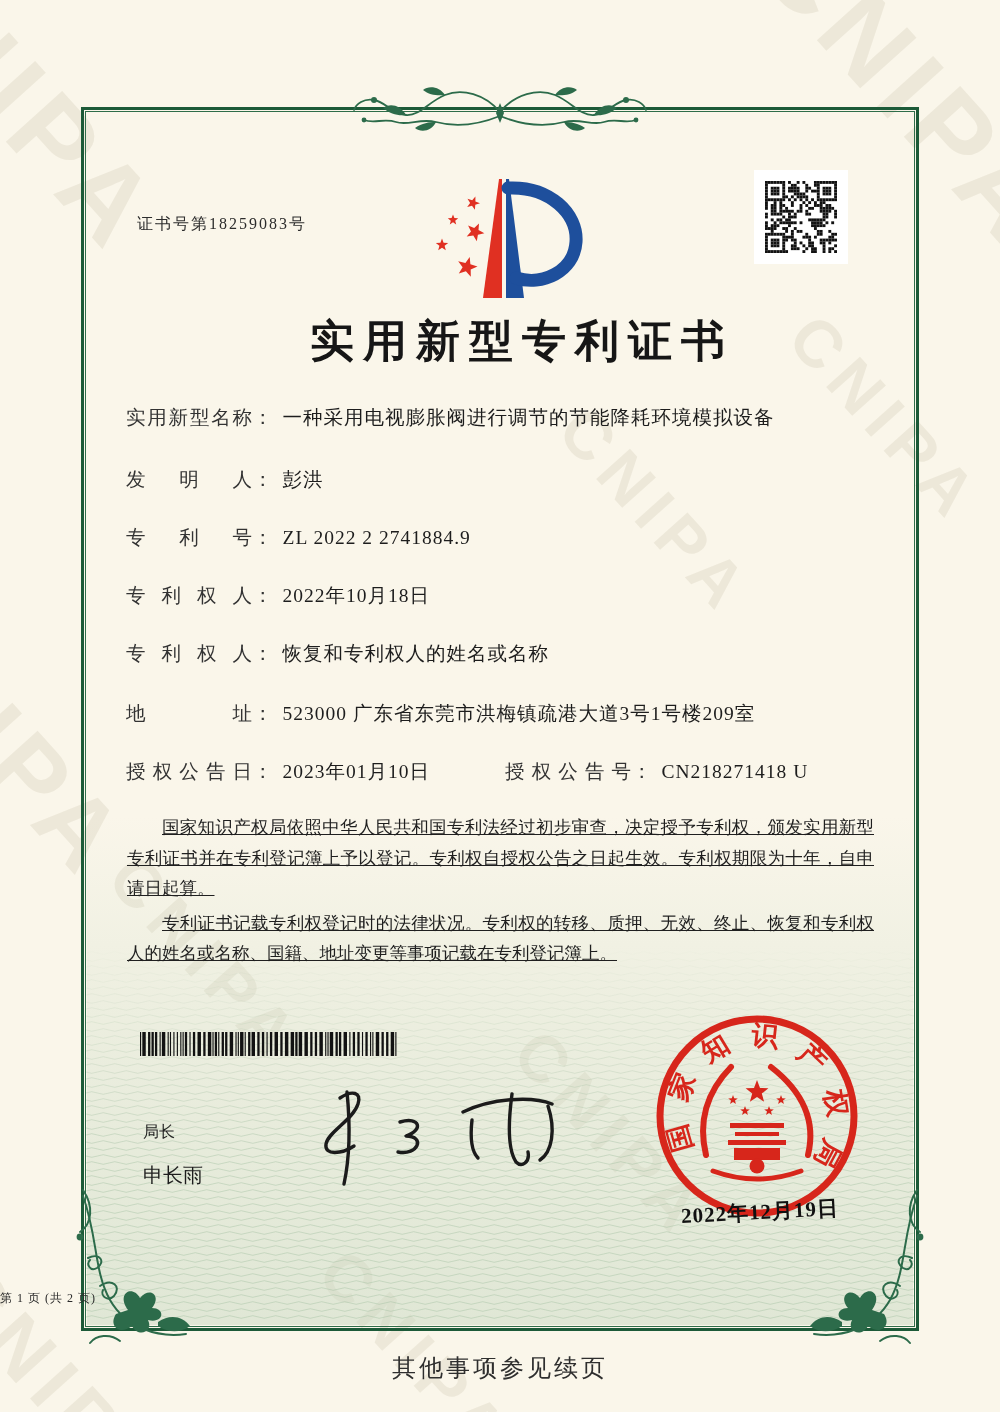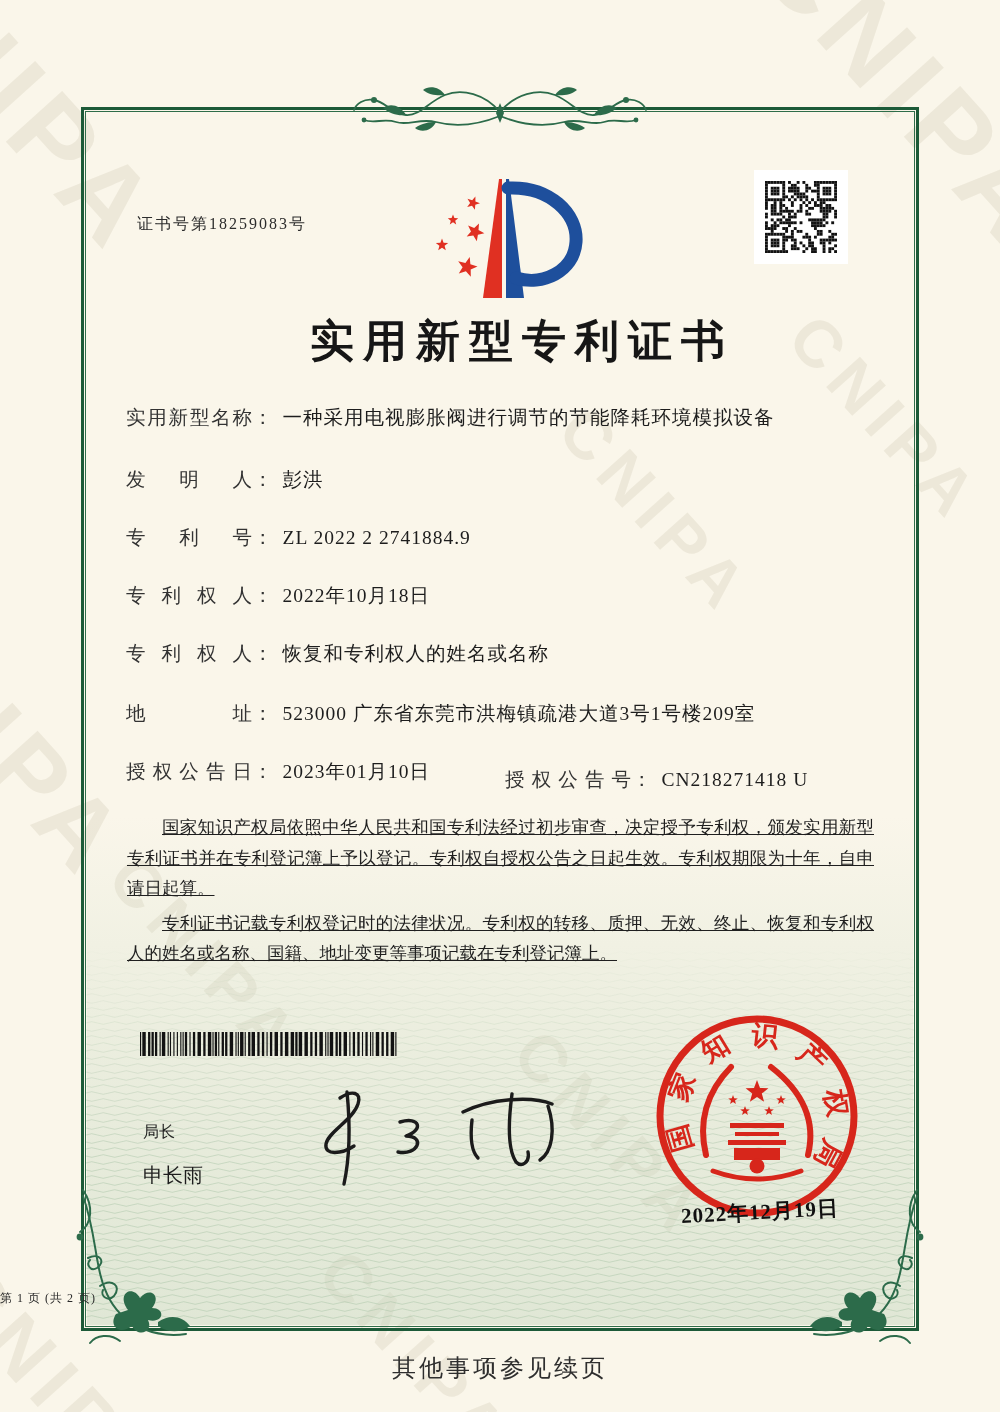--- a/index.html
+++ b/index.html
@@ -26,21 +26,21 @@
          font-size:44px;font-weight:bold;letter-spacing:9px;color:#161616;padding-left:44px;}
   
   .row{position:absolute;left:126px;width:748px;font-size:19.5px;
        color:#242424;letter-spacing:1px;}
   .flabel{display:inline-block;width:127px;text-align:justify;
           text-align-last:justify;color:#333;vertical-align:top;}
   .fcolon{color:#333;}
   .fvalue{margin-left:9px;color:#1d1d1d;}
   .r1{top:404px}.r2{top:466px}.r3{top:524px}.r4{top:582px}
   .r5{top:640px}.r6{top:700px}.r7{top:758px}
-  .grant2{position:absolute;left:379px;top:0;margin-top:8px;}
+  .grant2{position:absolute;left:379px;top:0;}
   
   .paras{position:absolute;left:127px;top:812px;width:747px;font-size:17.5px;
          line-height:30.5px;text-align:justify;color:#1f1f1f;text-decoration:underline;}
   .paras p{margin:0 0 4px 0;text-indent:2em;}
   
   .sig-title{position:absolute;left:143px;top:1122px;font-size:16px;
              font-family:"Liberation Sans","DejaVu Sans",sans-serif;color:#1d1d1d;}
   .sig-name{position:absolute;left:143px;top:1162px;font-size:20px;
             font-family:"Liberation Sans","DejaVu Sans",sans-serif;color:#1d1d1d;}
   .qr-box{position:absolute;left:754px;top:170px;width:94px;height:94px;

